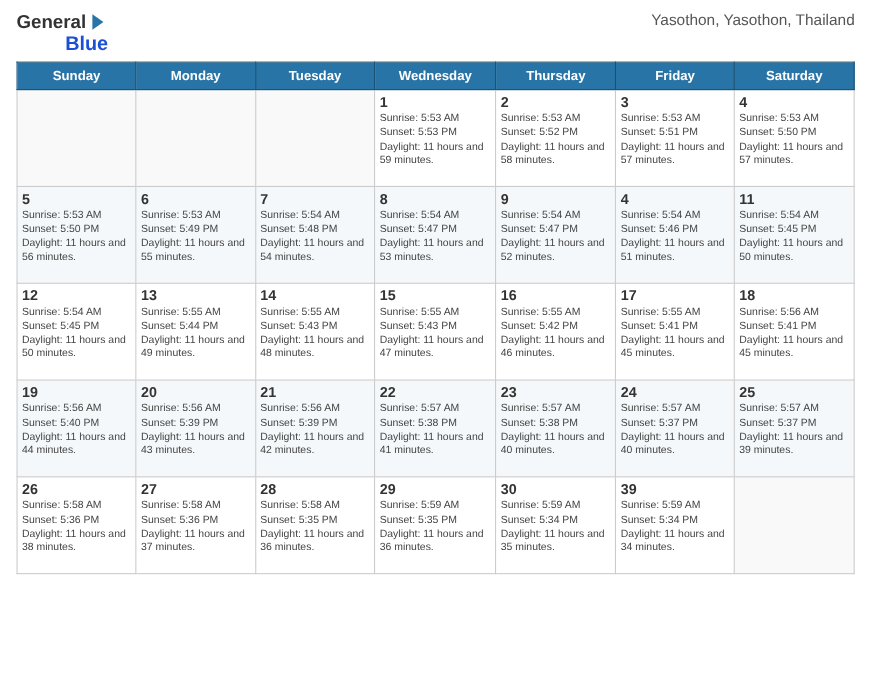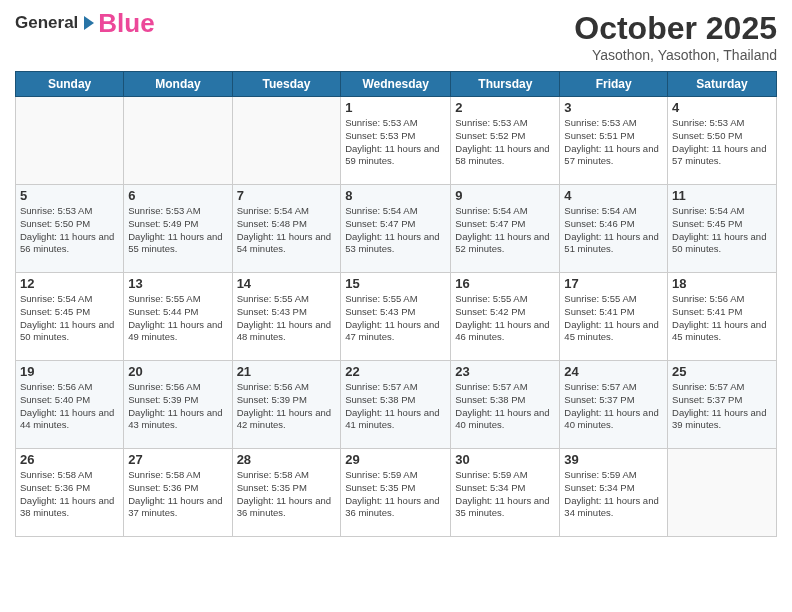--- a/index.html
+++ b/index.html
@@ -16,21 +16,22 @@
       padding: 10px 15px;
     }
     .header {
       display: flex;
       justify-content: space-between;
       align-items: flex-start;
       margin-bottom: 8px;
     }
     .logo {
       display: flex;
-      align-items: center;
+      flex-direction: column;
+      align-items: flex-end;
     }
     .title-area {
       text-align: right;
     }
     .month-title {
       font-size: 32px;
       font-weight: bold;
       color: #333;
     }
     .location {
@@ -83,24 +84,23 @@
 
 <div class="page">
   <div class="header">
     <div class="logo">
       <div style="display:flex;align-items:center;">
         <span style="font-size:17px;font-weight:bold;color:#333;">General</span>
         <svg width="18" height="18" viewBox="0 0 18 18" style="margin-left:2px;">
           <polygon points="4,2 14,9 4,16" fill="#2874a6"></polygon>
         </svg>
       </div>
-      <span style="font-size:26px;font-weight:bold;color:#ec4899;line-height:1;">Blue</span>
+      <span style="font-size:18px;font-weight:bold;color:#1d4ed8;line-height:1;">Blue</span>
     </div>
     <div class="title-area">
-      <div class="month-title">October 2025</div>
       <div class="location">Yasothon, Yasothon, Thailand</div>
     </div>
   </div>
 
   <table class="calendar">
     <thead>
       <tr>
 
       <th>Sunday</th>
           <th>Monday</th>

